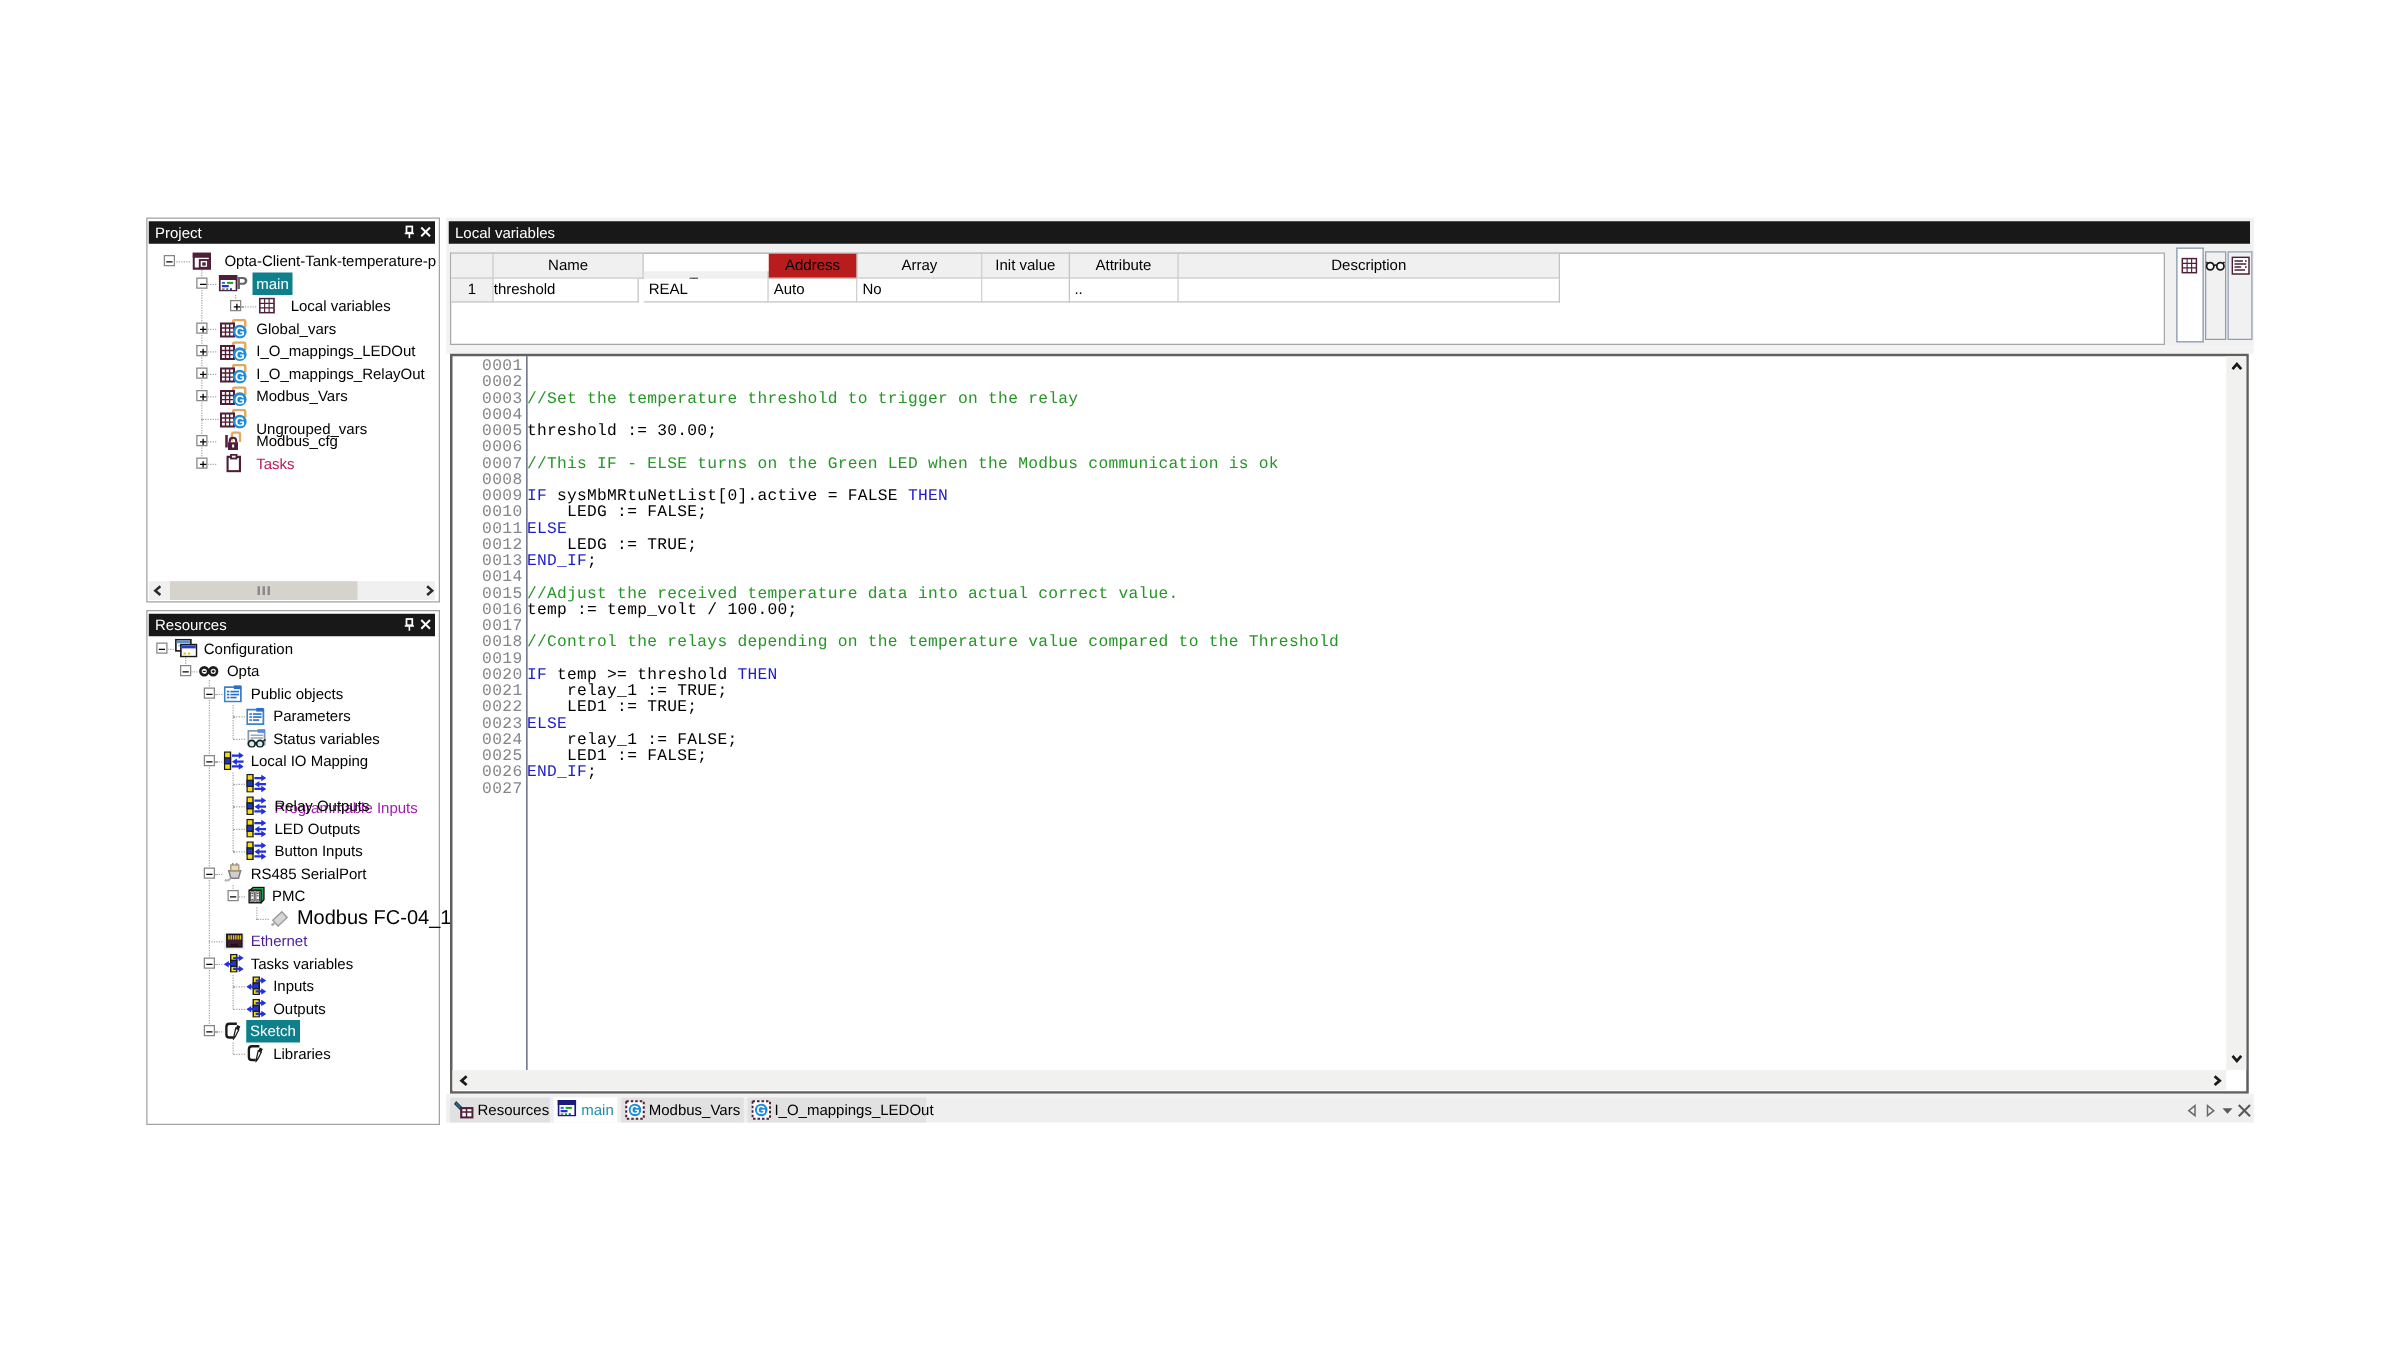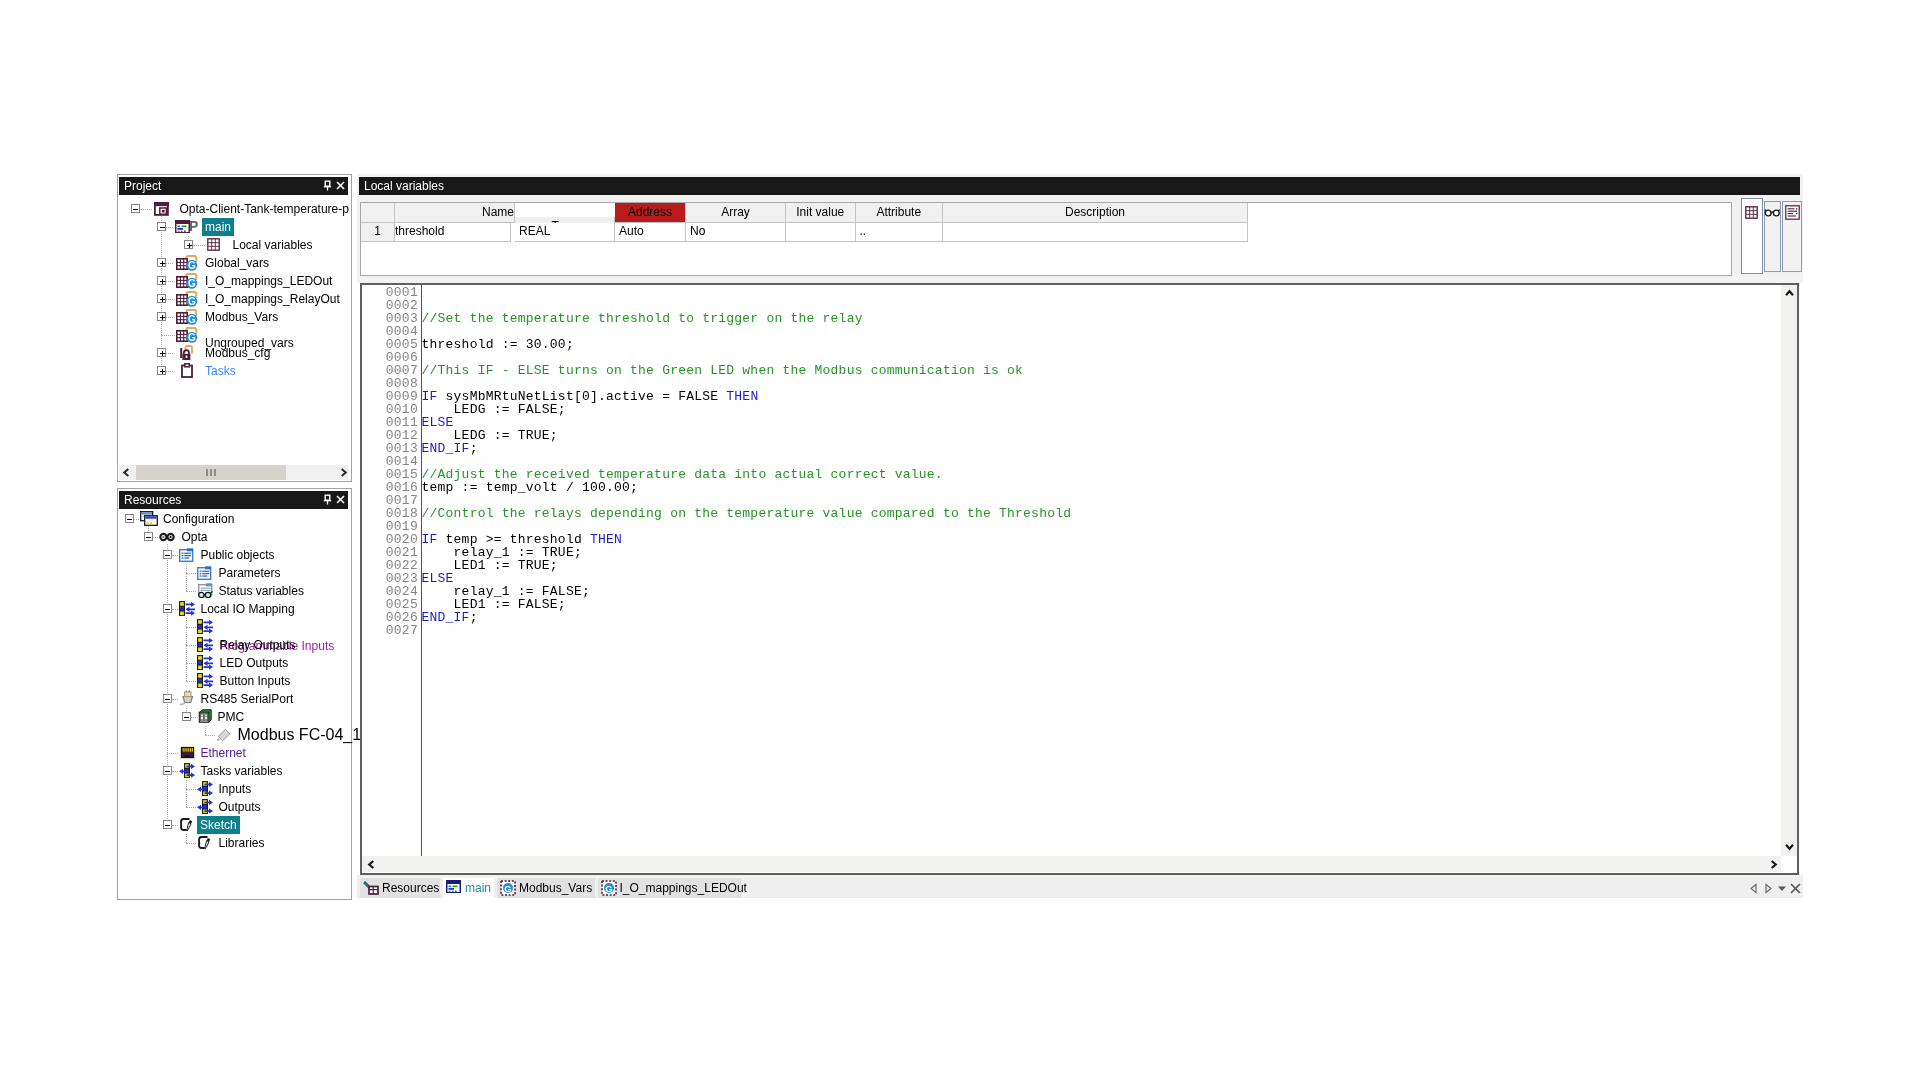--- a/index.html
+++ b/index.html
@@ -149,21 +149,21 @@
       </svg></div>
 <div style="position:absolute;left:205px;top:343.5px;height:18px;line-height:18px;font-size:12px;color:#000;white-space:pre;">Modbus_cfg</div>
 <div style="position:absolute;left:157.0px;top:366.0px;width:9px;height:9px;border:1px solid #868686;background:#fff;box-sizing:border-box">
       <span style="position:absolute;left:1.5px;top:3.5px;width:5px;height:1px;background:#000"></span>
       <span style="position:absolute;left:3.5px;top:1.5px;width:1px;height:5px;background:#000"></span>
     </div>
 <div style="position:absolute;left:181px;top:363.0px;line-height:0"><svg width="12" height="15" viewBox="0 0 12 15" style="">
         <rect x="1" y="2.5" width="10" height="11.5" fill="#fff" stroke="#4f1e38" stroke-width="1.8"></rect>
         <rect x="3.8" y="0.8" width="4.4" height="3" fill="#fff" stroke="#4f1e38" stroke-width="1.5"></rect>
       </svg></div>
-<div style="position:absolute;left:205px;top:361.5px;height:18px;line-height:18px;font-size:12px;color:#3b82f6;white-space:pre;">Tasks</div>
+<div style="position:absolute;left:205px;top:361.5px;height:18px;line-height:18px;font-size:12px;color:#be185d;white-space:pre;">Tasks</div>
 <div style="position:absolute;left:119px;top:465px;width:229px;height:15px;background:#f0f0f0"></div>
 <div style="position:absolute;left:122px;top:468.0px;line-height:0"><svg width="9" height="9" viewBox="0 0 9 9" style="">
         <polyline points="6.3,1 2.25,4.5 6.3,8" fill="none" stroke="#2a2a2a" stroke-width="2.0"></polyline>
       </svg></div>
 <div style="position:absolute;left:339px;top:468.0px;line-height:0"><svg width="9" height="9" viewBox="0 0 9 9" style="">
         <polyline points="2.6999999999999997,1 6.75,4.5 2.6999999999999997,8" fill="none" stroke="#2a2a2a" stroke-width="2.0"></polyline>
       </svg></div>
 <div style="position:absolute;left:136px;top:465px;width:150px;height:15px;background:#d5d3cb"></div>
 <div style="position:absolute;left:206px;top:469px;width:2px;height:7px;background:#8a8a8a"></div>
 <div style="position:absolute;left:210px;top:469px;width:2px;height:7px;background:#8a8a8a"></div>
@@ -396,21 +396,21 @@
         <path d="M13.3,4.2 L12,6.8 L9.6,5.6 L10.9,3 Z" fill="#1a1a1a"></path>
         <path d="M12,6.8 L9.3,12.2 L7.9,14 L8.2,11.7 L9.6,5.6 Z" fill="#fff" stroke="#1a1a1a" stroke-width="1"></path>
       </svg></div>
 <div style="position:absolute;left:218.5px;top:833.5px;height:18px;line-height:18px;font-size:12px;color:#000;white-space:pre;">Libraries</div>
 <div style="position:absolute;left:357px;top:174px;width:1446px;height:103px;background:#f1f1f1"></div>
 <div style="position:absolute;left:359px;top:177px;width:1441px;height:18px;background:#181818">
       <span style="position:absolute;left:5px;top:0;height:18px;line-height:18px;font-size:12px;color:#fff">Local variables</span>
     </div>
 <div style="position:absolute;left:360px;top:202px;width:1372px;height:74px;border:1px solid #a8a8a8;background:#fff;box-sizing:border-box"></div>
 <div style="position:absolute;left:361px;top:203px;width:33px;height:18.5px;background:#f0f0f0;border-right:1px solid #c3c3c3;border-bottom:1px solid #c3c3c3;font-size:12px;text-align:center;line-height:19px;color:#000"></div>
-<div style="position:absolute;left:395px;top:203px;width:119px;height:18.5px;background:#f0f0f0;border-right:1px solid #c3c3c3;border-bottom:1px solid #c3c3c3;font-size:12px;text-align:right;line-height:19px;color:#000">Name</div>
+<div style="position:absolute;left:395px;top:203px;width:119px;height:18.5px;background:#f0f0f0;border-right:1px solid #c3c3c3;border-bottom:1px solid #c3c3c3;font-size:12px;text-align:center;line-height:19px;color:#000">Name</div>
 <div style="position:absolute;left:515px;top:217px;width:99px;height:18.5px;background:#f0f0f0;border-right:1px solid #c3c3c3;border-bottom:1px solid #c3c3c3;font-size:12px;text-align:center;line-height:19px;color:#000">Type</div>
 <div style="position:absolute;left:615px;top:203px;width:70px;height:18.5px;background:#b91c1c;border-right:1px solid #c3c3c3;border-bottom:1px solid #c3c3c3;font-size:12px;text-align:center;line-height:19px;color:#000">Address</div>
 <div style="position:absolute;left:686px;top:203px;width:99px;height:18.5px;background:#f0f0f0;border-right:1px solid #c3c3c3;border-bottom:1px solid #c3c3c3;font-size:12px;text-align:center;line-height:19px;color:#000">Array</div>
 <div style="position:absolute;left:786px;top:203px;width:68.5px;height:18.5px;background:#f0f0f0;border-right:1px solid #c3c3c3;border-bottom:1px solid #c3c3c3;font-size:12px;text-align:center;line-height:19px;color:#000">Init value</div>
 <div style="position:absolute;left:855.5px;top:203px;width:86.5px;height:18.5px;background:#f0f0f0;border-right:1px solid #c3c3c3;border-bottom:1px solid #c3c3c3;font-size:12px;text-align:center;line-height:19px;color:#000">Attribute</div>
 <div style="position:absolute;left:943px;top:203px;width:304px;height:18.5px;background:#f0f0f0;border-right:1px solid #c3c3c3;border-bottom:1px solid #c3c3c3;font-size:12px;text-align:center;line-height:19px;color:#000">Description</div>
 <div style="position:absolute;left:361px;top:222.5px;width:33px;height:18px;background:#f0f0f0;border-right:1px solid #c3c3c3;border-bottom:1px solid #c3c3c3;font-size:12px;text-align:center;line-height:17px;color:#000">1</div>
 <div style="position:absolute;left:395px;top:222.5px;width:115px;height:18px;background:#fff;border-right:1px solid #c3c3c3;border-bottom:1px solid #c3c3c3;padding-left:0;font-size:12px;text-align:left;line-height:17px;color:#000">threshold</div>
 <div style="position:absolute;left:515px;top:222.5px;width:95px;height:18px;background:#fff;border-right:1px solid #c3c3c3;border-bottom:1px solid #c3c3c3;padding-left:4px;font-size:12px;text-align:left;line-height:17px;color:#000">REAL</div>
 <div style="position:absolute;left:615px;top:222.5px;width:66px;height:18px;background:#fff;border-right:1px solid #c3c3c3;border-bottom:1px solid #c3c3c3;padding-left:4px;font-size:12px;text-align:left;line-height:17px;color:#000">Auto</div>

